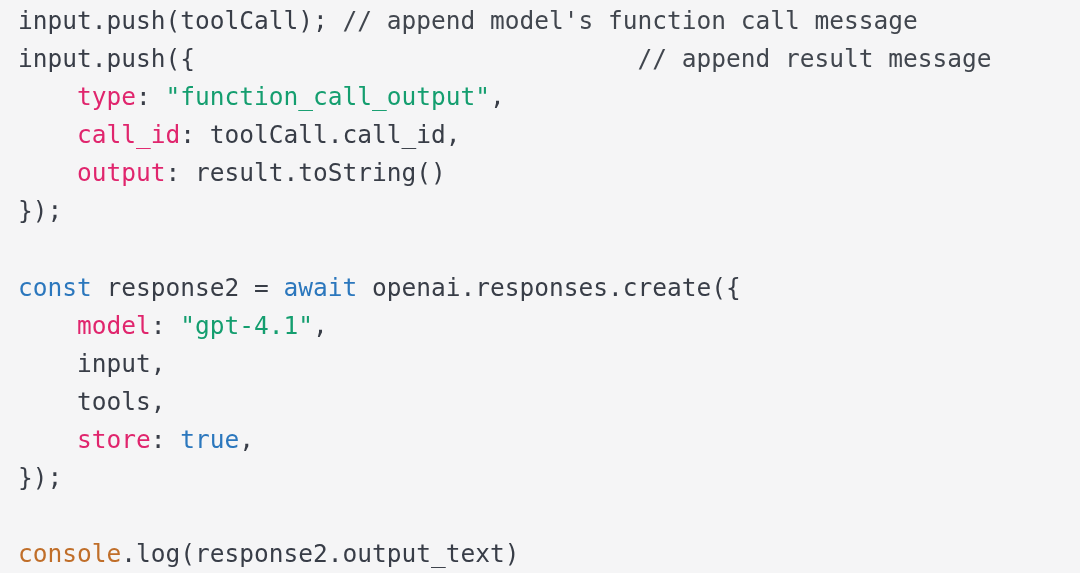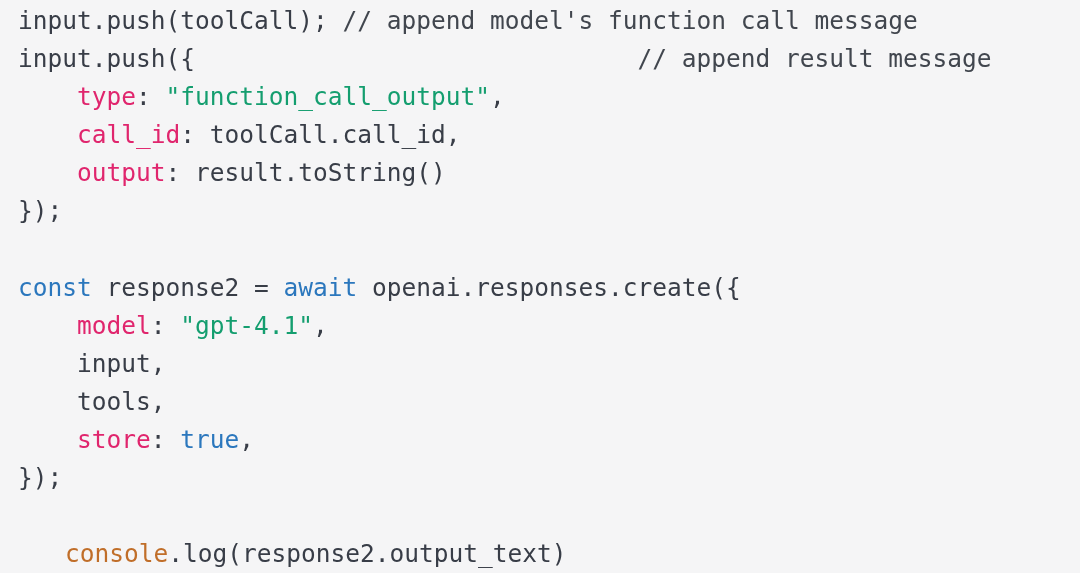--- a/index.html
+++ b/index.html
@@ -30,20 +30,20 @@
     white-space: pre;
     height: 38.1px;
     line-height: 38.1px;
     letter-spacing: 0;
   }
   .tok-plain   { color: var(--tok-plain,   #383d47); }
   .tok-comment { color: var(--tok-comment, #41464e); }
   .tok-prop    { color: var(--tok-prop,    #e0256d); text-align: center; }
   .tok-str     { color: var(--tok-str,     #149e6f); }
   .tok-kw      { color: var(--tok-kw,      #2b77bd); }
-  .tok-builtin { color: var(--tok-builtin, #c06e29); margin-left: 47px; }
+  .tok-builtin { color: var(--tok-builtin, #c06e29); }
 </style>
 </head>
 <body>
 
 <div class="code-block">
   <pre class="code-content"><div class="code-line"><span class="tok-plain">input.push(toolCall); </span><span class="tok-comment">// append model's function call message</span></div><div class="code-line"><span class="tok-plain">input.push({</span><span class="tok-plain">                              </span><span class="tok-comment">// append result message</span></div><div class="code-line"><span class="tok-plain">    </span><span class="tok-prop">type</span><span class="tok-plain">: </span><span class="tok-str">"function_call_output"</span><span class="tok-plain">,</span></div><div class="code-line"><span class="tok-plain">    </span><span class="tok-prop">call_id</span><span class="tok-plain">: toolCall.call_id,</span></div><div class="code-line"><span class="tok-plain">    </span><span class="tok-prop">output</span><span class="tok-plain">: result.toString()</span></div><div class="code-line"><span class="tok-plain">});</span></div><div class="code-line">&nbsp;</div><div class="code-line"><span class="tok-kw">const</span><span class="tok-plain"> response2 = </span><span class="tok-kw">await</span><span class="tok-plain"> openai.responses.create({</span></div><div class="code-line"><span class="tok-plain">    </span><span class="tok-prop">model</span><span class="tok-plain">: </span><span class="tok-str">"gpt-4.1"</span><span class="tok-plain">,</span></div><div class="code-line"><span class="tok-plain">    input,</span></div><div class="code-line"><span class="tok-plain">    tools,</span></div><div class="code-line"><span class="tok-plain">    </span><span class="tok-prop">store</span><span class="tok-plain">: </span><span class="tok-kw">true</span><span class="tok-plain">,</span></div><div class="code-line"><span class="tok-plain">});</span></div><div class="code-line">&nbsp;</div><div class="code-line"><span class="tok-builtin">console</span><span class="tok-plain">.log(response2.output_text)</span></div></pre>
 </div>
 
 </body></html>

